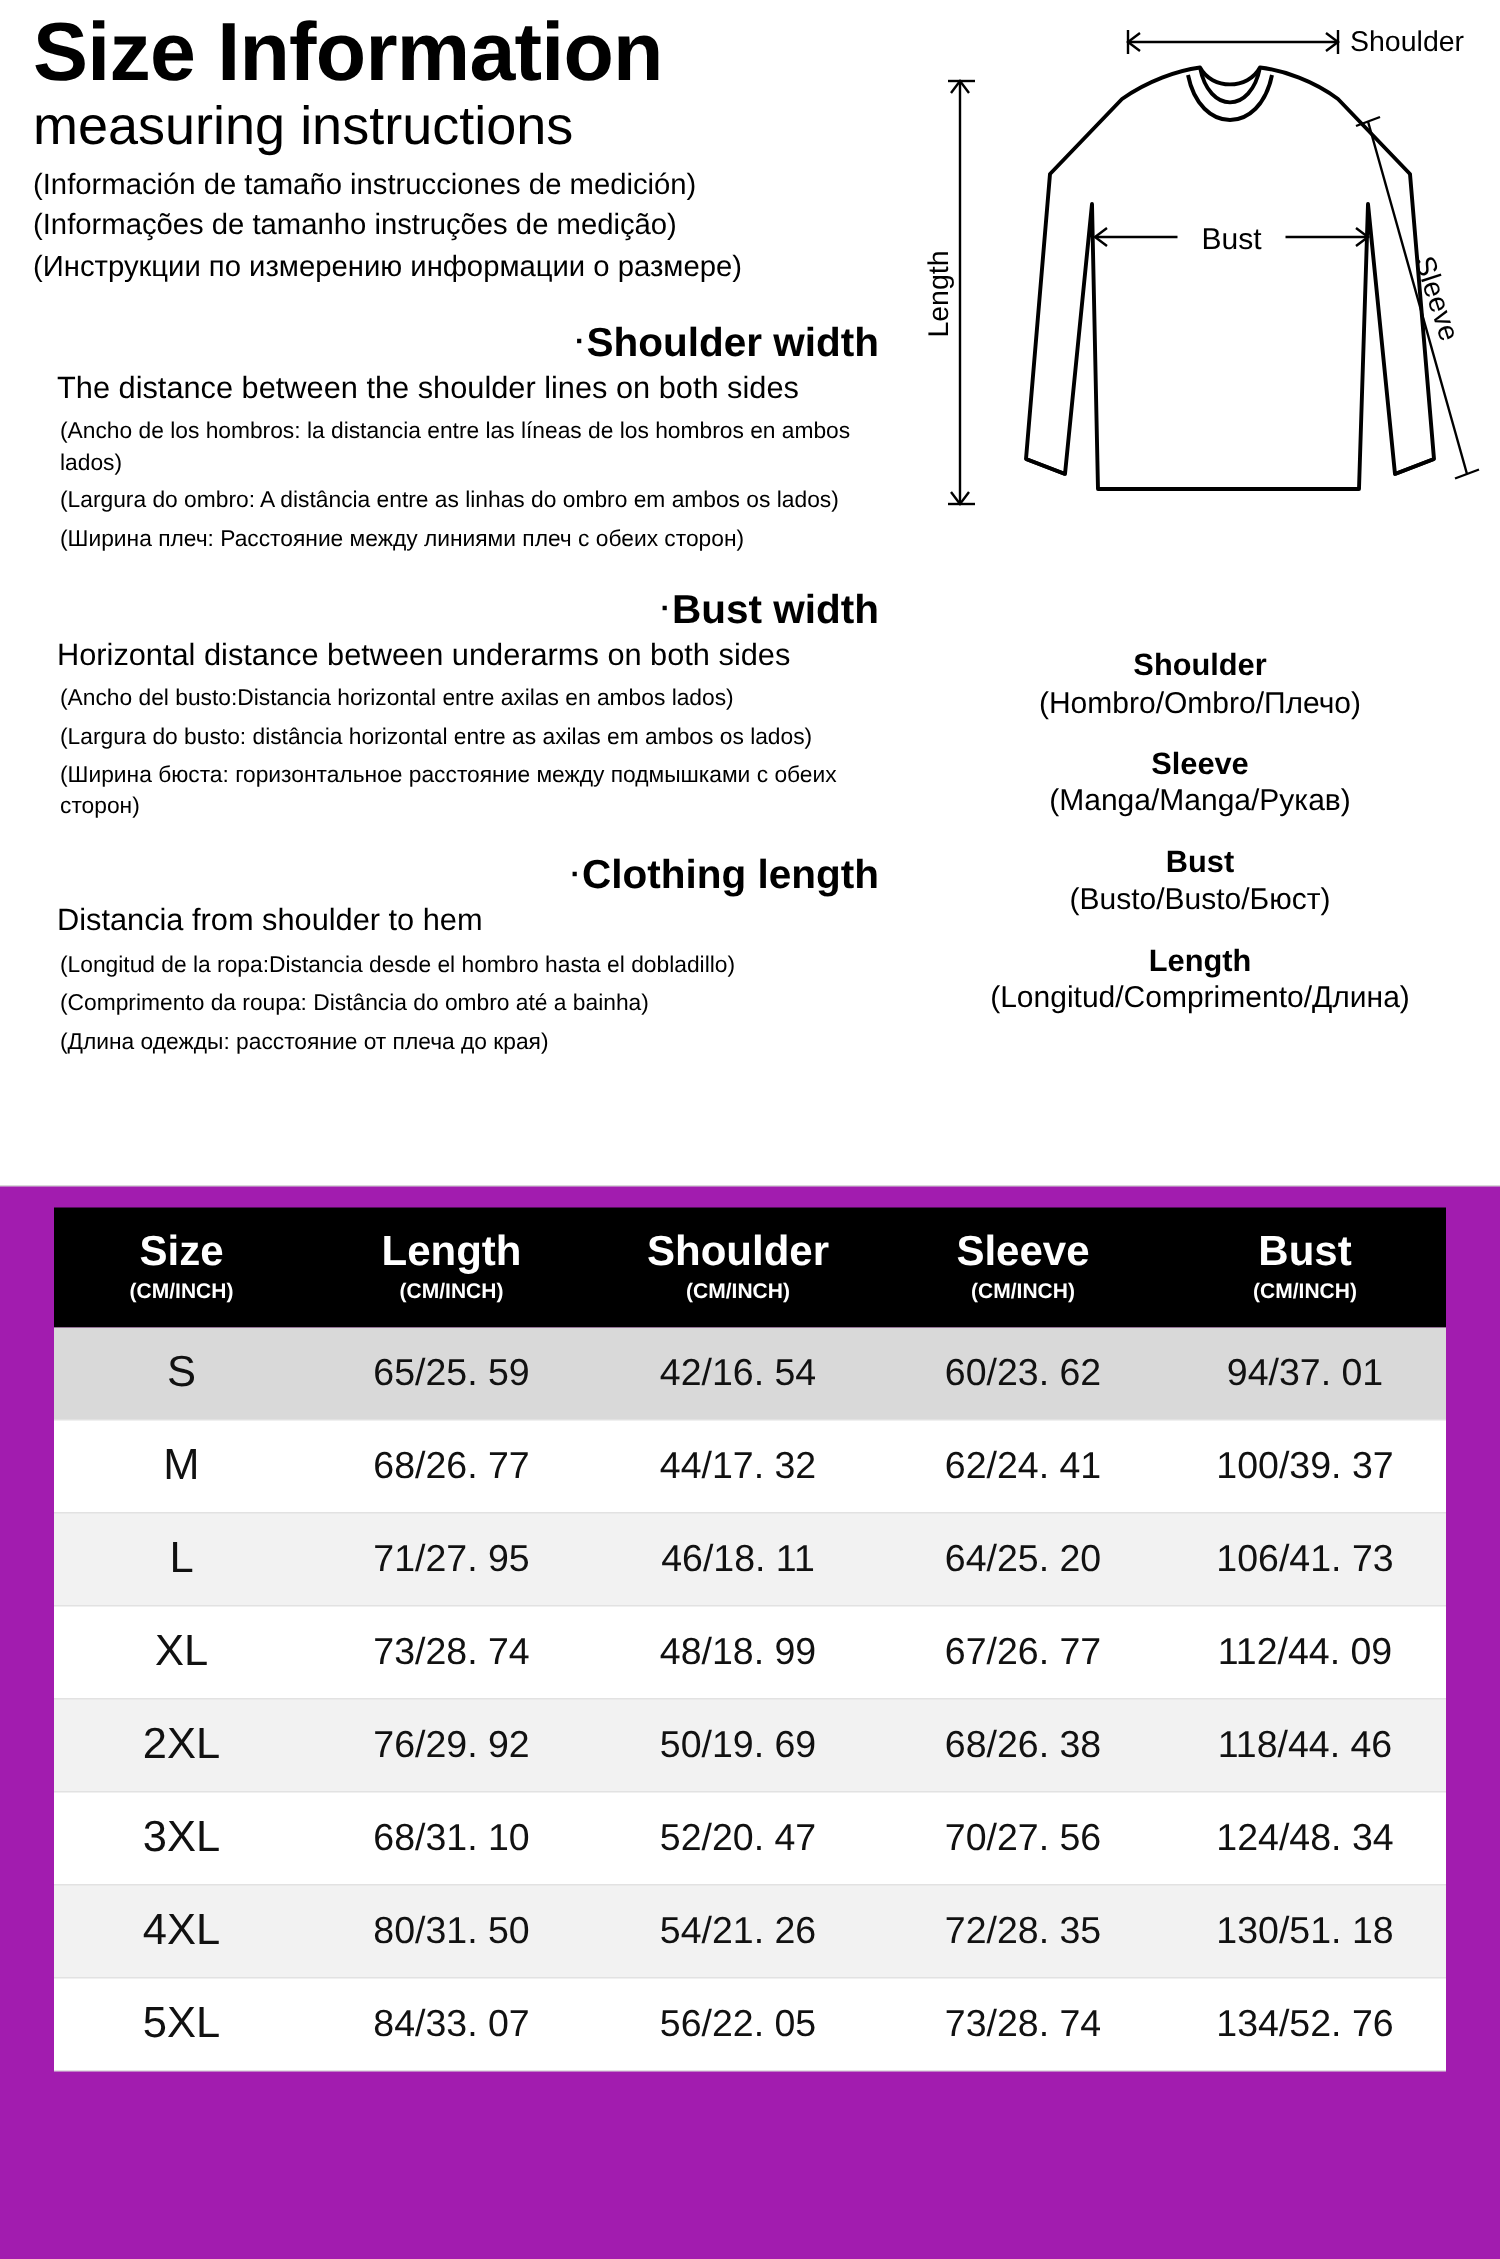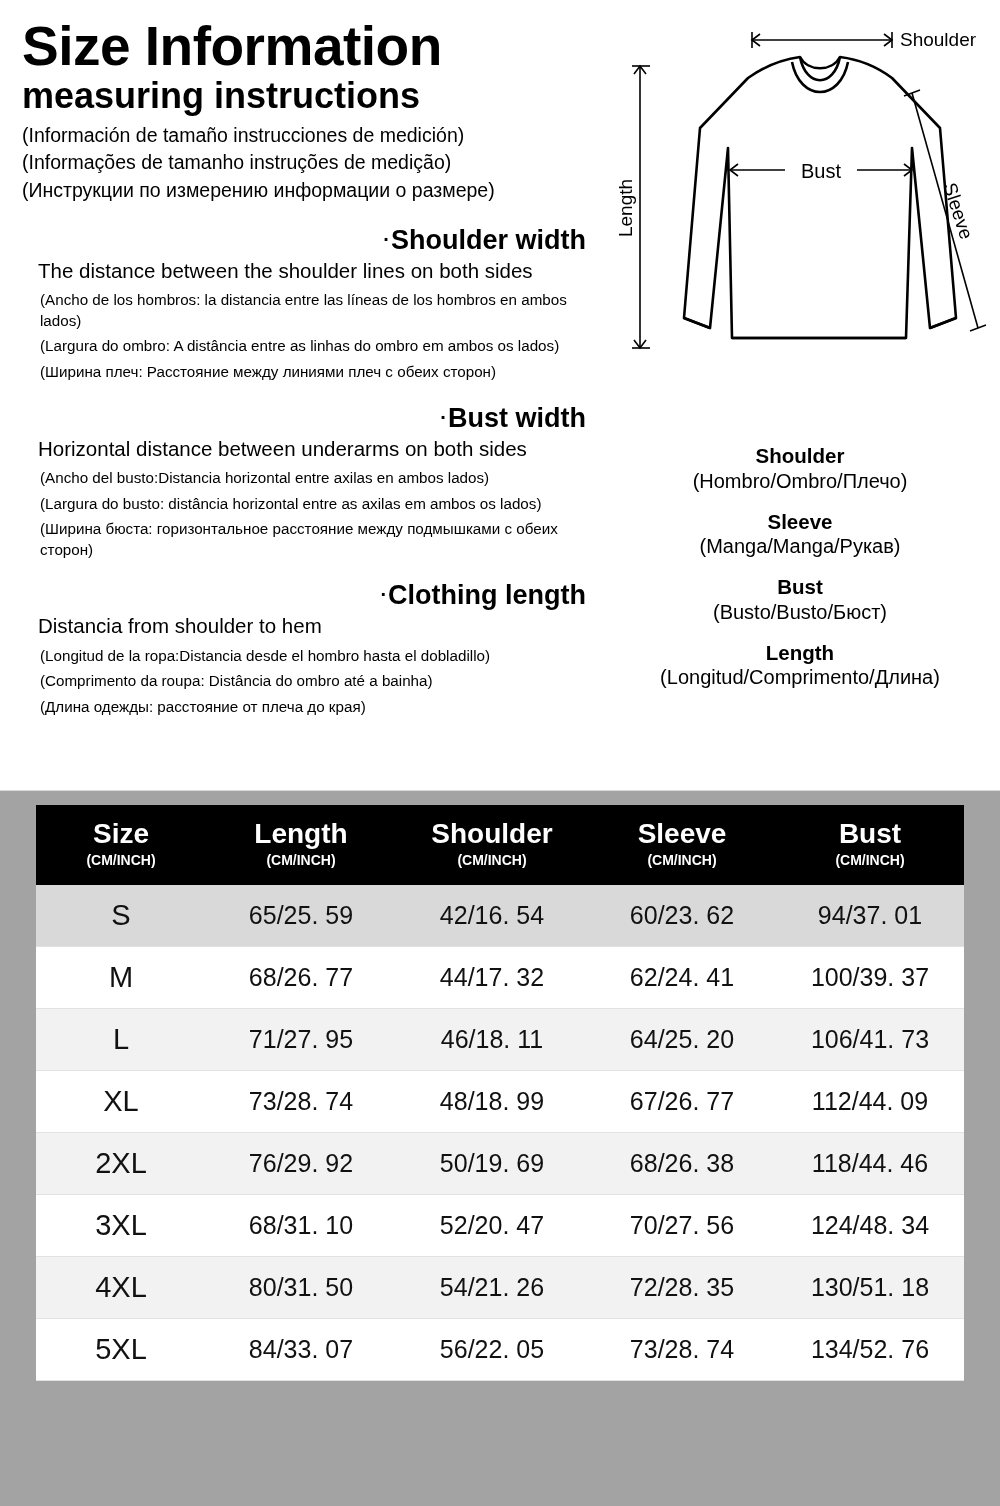--- a/index.html
+++ b/index.html
@@ -13,42 +13,42 @@
     height: 1506px;
     font-family: "Liberation Sans", sans-serif;
     color: #000;
     position: relative;
     overflow: hidden;
   }
 
   
   .top {
     display: flex;
-    padding: 18px 0 0 0;
+    padding: 6px 0 0 0;
     height: 790px;
   }
   .left-col {
     width: 600px;
     padding: 0 14px 0 22px;
   }
   .right-col {
     width: 400px;
     position: relative;
   }
 
   .title {
     font-size: 55px;
     font-weight: bold;
     line-height: 1.02;
     letter-spacing: -0.5px;
     margin: 0 0 2px 0;
   }
   .subtitle {
     font-size: 36px;
-    font-weight: bold;
+    font-weight: normal;
     line-height: 1.1;
     margin: 0 0 6px 0;
   }
   .trans-line {
     font-size: 19.5px;
     line-height: 1.42;
     margin: 0;
   }
 
   .section {
@@ -100,21 +100,21 @@
     line-height: 1.25;
   }
 
   
   .table-section {
     position: absolute;
     left: 0;
     top: 790px;
     width: 1000px;
     height: 716px;
-    background: #a3a3a3;
+    background: #a21caf;
     border-top: 1px solid #d8d8d8;
     padding: 14px 36px 0 36px;
   }
   table {
     width: 928px;
     border-collapse: collapse;
     table-layout: fixed;
   }
   thead th {
     background: #000000;

